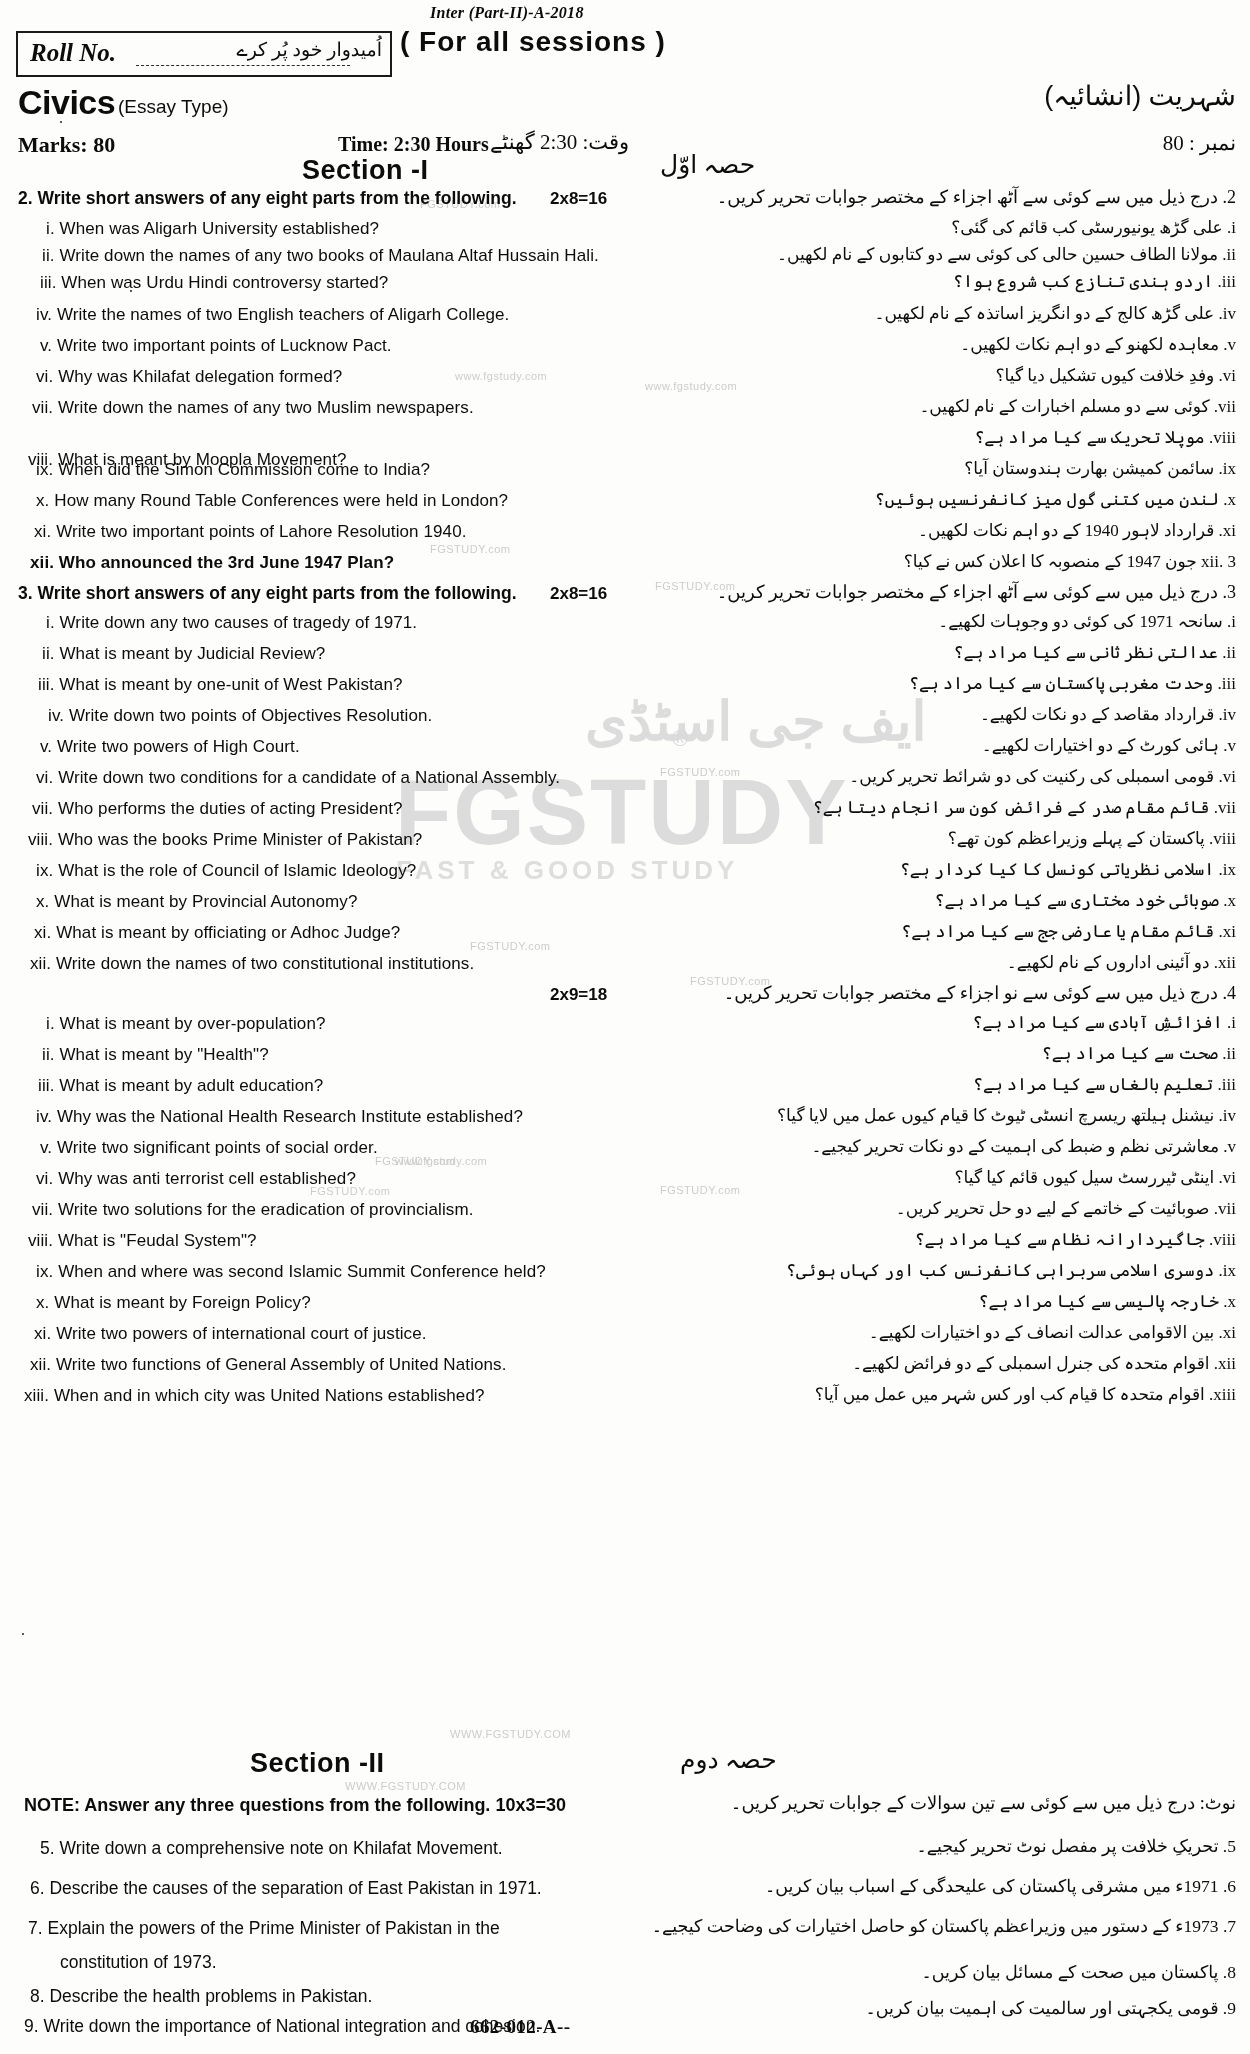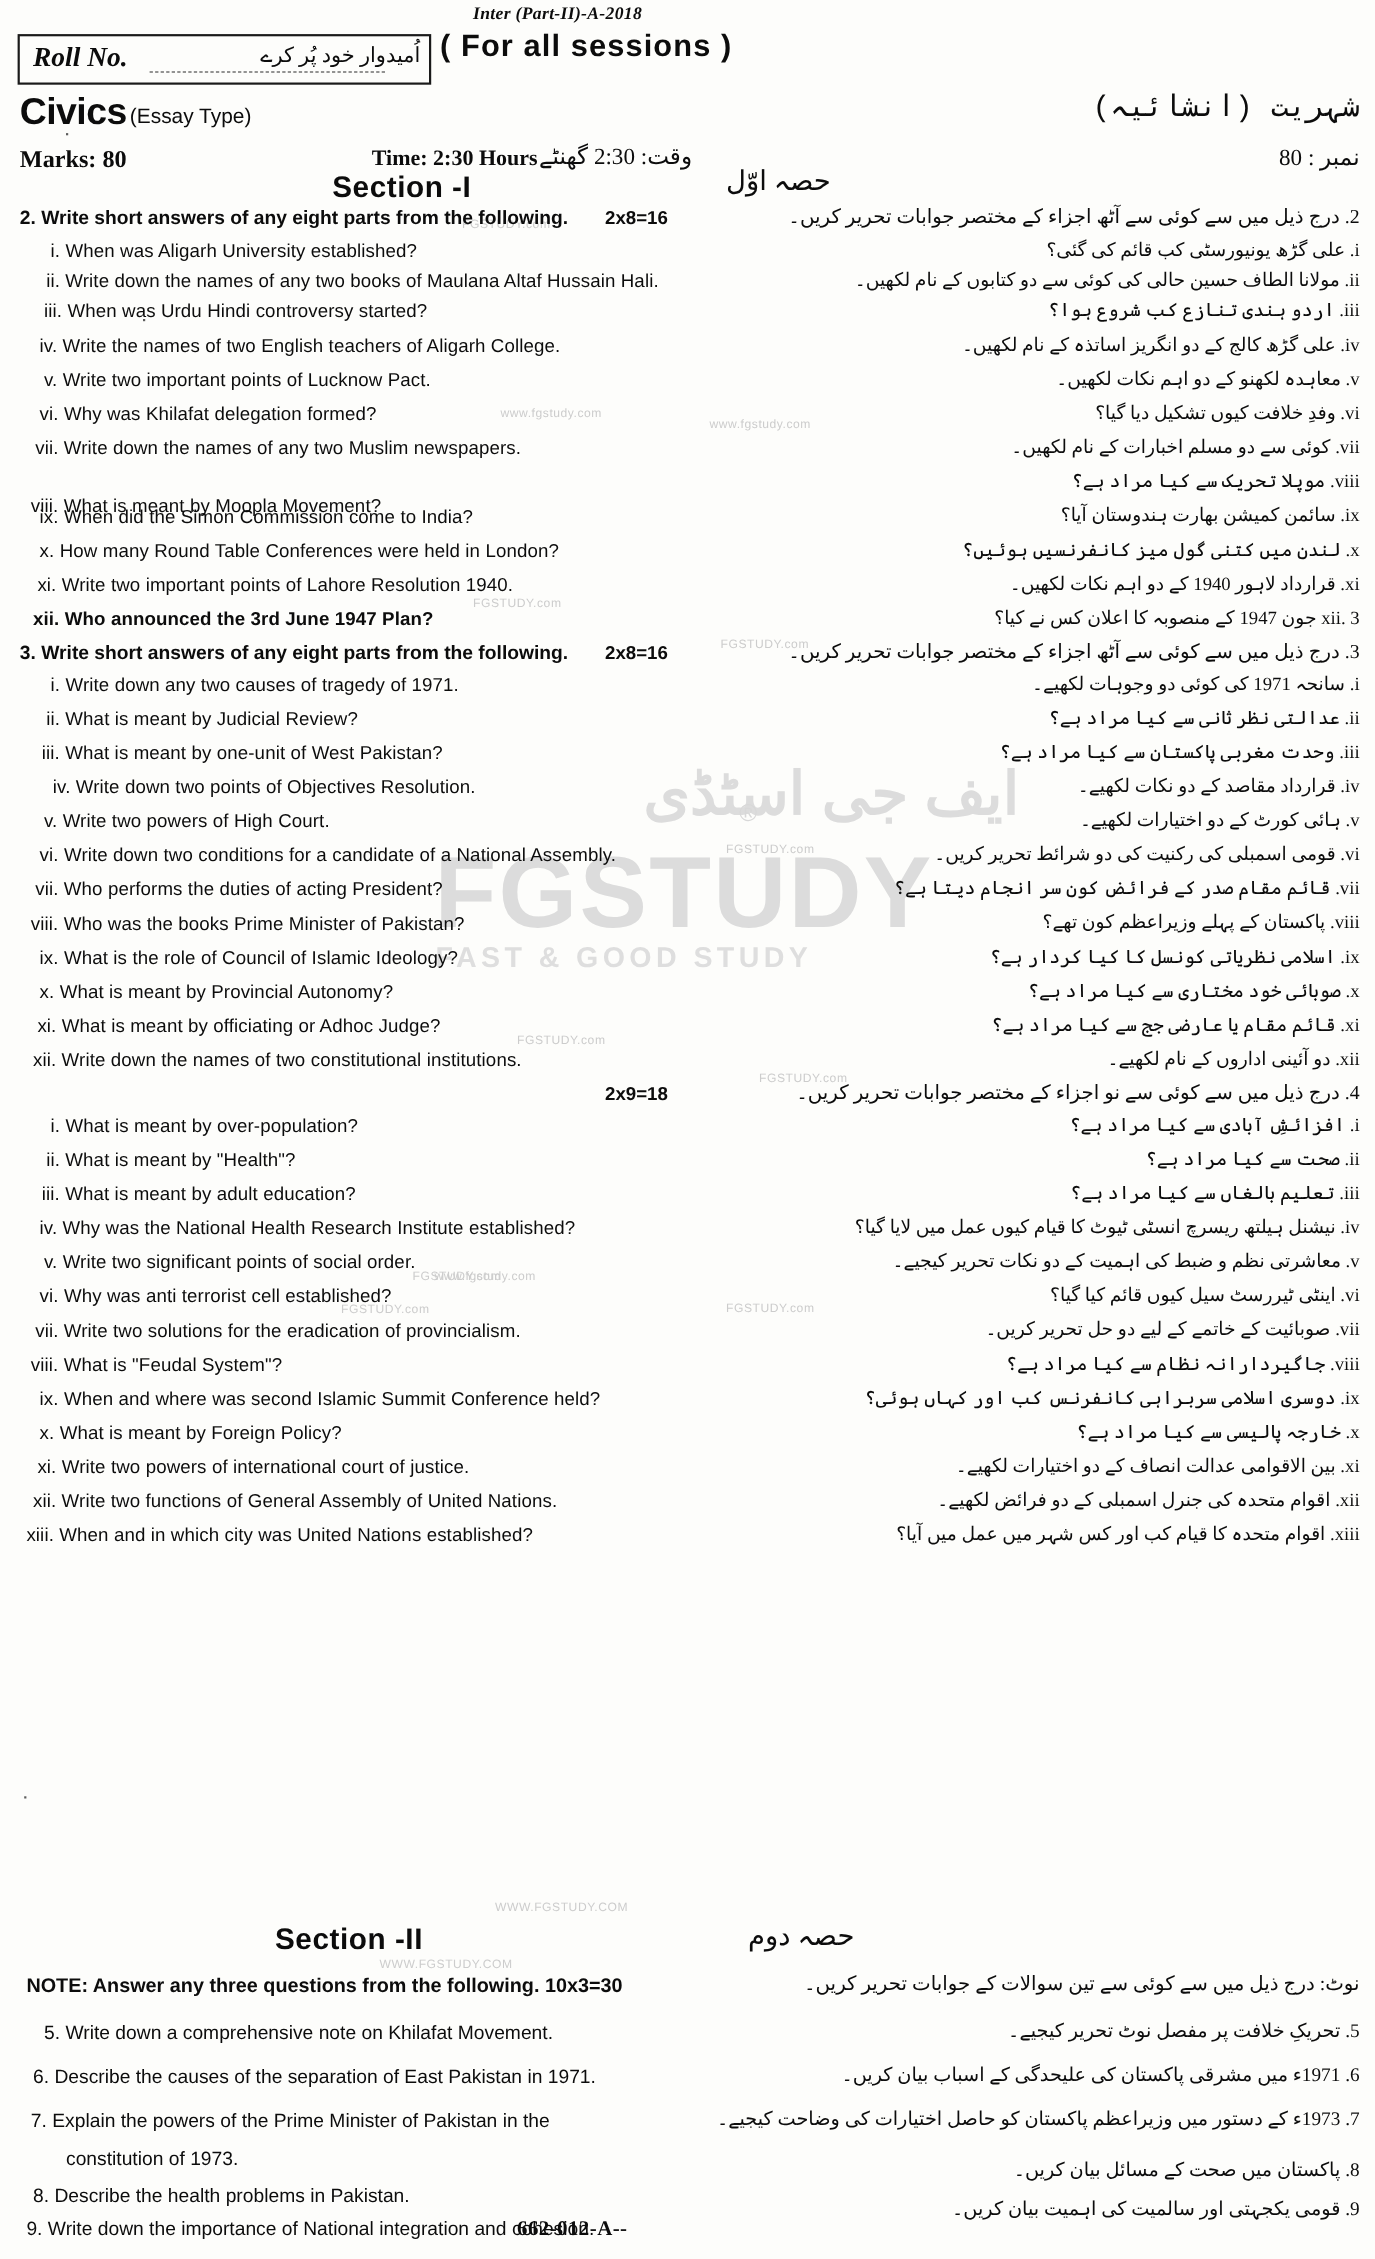--- a/index.html
+++ b/index.html
@@ -34,21 +34,21 @@
     border-bottom:1px dashed #2b2b2b;}
   .roll-urdu{position:absolute;right:8px;top:5px;font-size:19px;
     font-family:"Liberation Serif",serif;direction:rtl;}
   .hdr-sessions{position:absolute;left:400px;top:26px;font-size:28px;font-weight:bold;
     letter-spacing:1px;}
 
   .subj{position:absolute;left:18px;top:83px;font-size:34px;font-weight:bold;
     letter-spacing:-.5px;}
   .subj-type{position:absolute;left:118px;top:96px;font-size:19px;}
   .subj-urdu{position:absolute;right:14px;top:80px;font-size:27px;direction:rtl;
-    font-family:Liberation Mono, monospace;}
+    font-family:Liberation Sans, sans-serif;}
 
   .marks{position:absolute;left:18px;top:132px;font-size:22px;font-weight:bold;
     font-family:"Liberation Serif",serif;}
   .time{position:absolute;left:338px;top:133px;font-size:20px;font-weight:bold;
     font-family:"Liberation Serif",serif;}
   .time-urdu{position:absolute;left:490px;top:130px;font-size:21px;direction:rtl;
     font-family:"Liberation Serif",serif;}
   .marks-urdu{position:absolute;right:14px;top:131px;font-size:21px;direction:rtl;
     font-family:"Liberation Serif",serif;}
 

